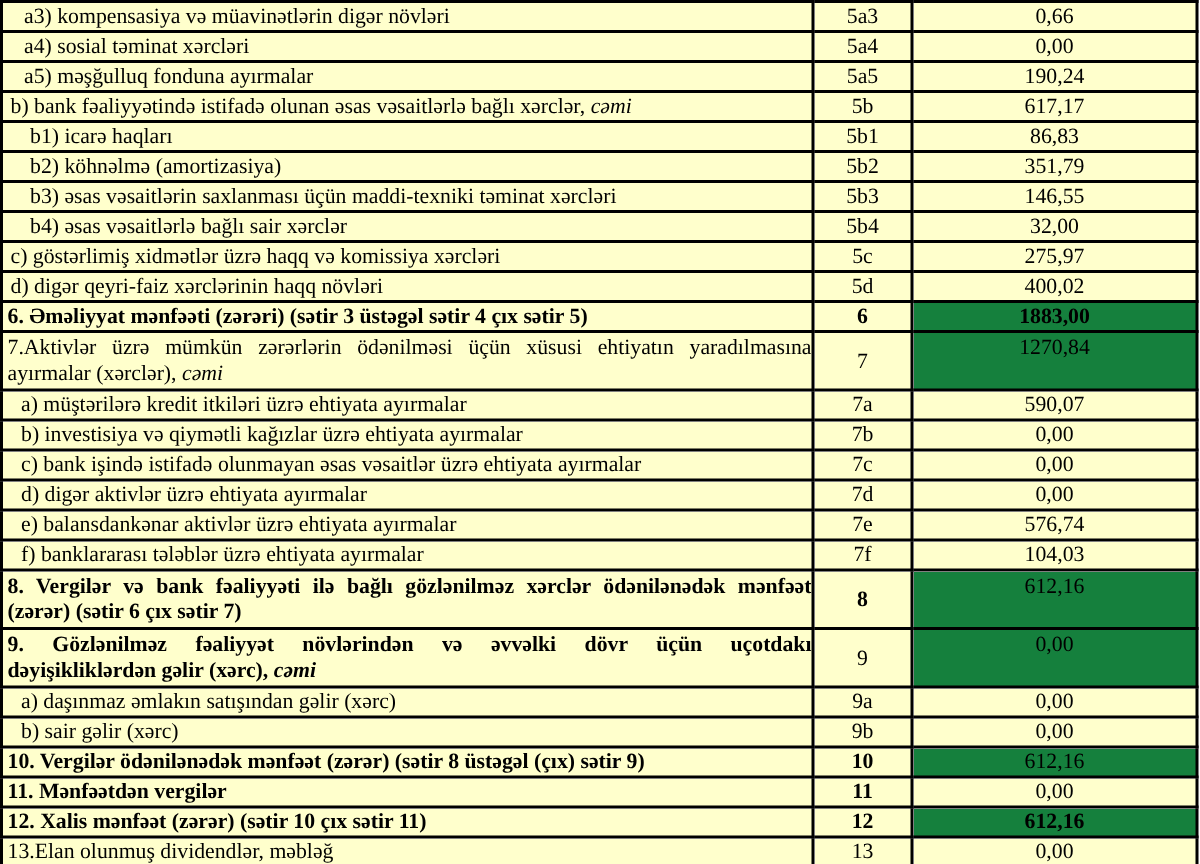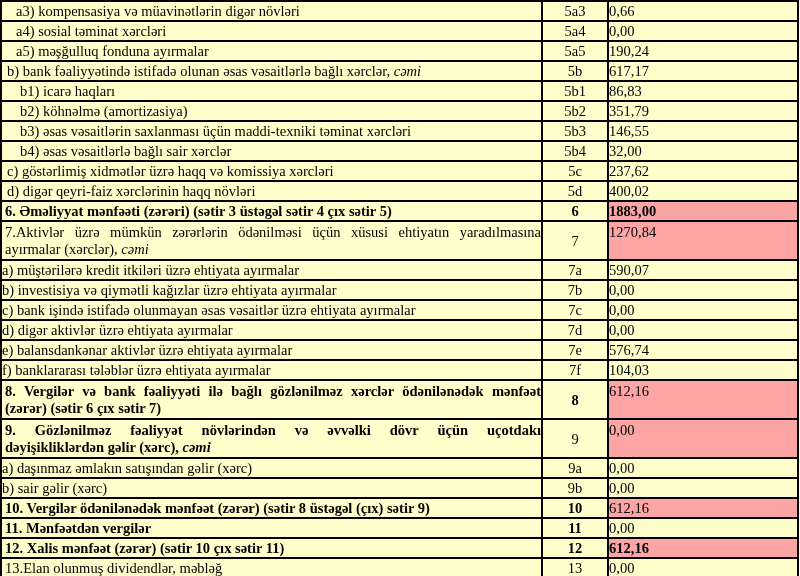--- a/index.html
+++ b/index.html
@@ -24,26 +24,26 @@
     line-height: 18px;
     padding: 0;
     vertical-align: middle;
     overflow: hidden;
   }
   tr.single td { height: 18px; }
   tr.dbl td { height: 36px; }
   td.desc { padding-right: 2px; }
   td.desc.ind0 { padding-left: 3px; }
   td.desc.ind1 { padding-left: 5px; }
-  td.desc.ind2 { }
+  td.desc.ind2 { padding-left: 12px; }
   td.desc.ind3 { padding-left: 18px; }
   td.desc.ind4 { padding-left: 14px; }
   td.code { text-align: center; }
-  td.val  { text-align: left; padding-right: 4px; background: #FFFFFF; }
-  td.val.vy { background: #fca5a5; }
+  td.val  { text-align: center; padding-right: 4px; background: #FFFFFF; }
+  td.val.vy { background: #15803d; }
   tr.dbl td.val { vertical-align: top; padding-top: 1px; }
   .b { font-weight: bold; }
   .wrap { height: 34px; overflow: hidden; }
   .l1 { line-height: 17px; text-align: justify; text-align-last: justify; }
   .l2 { line-height: 17px; text-align: left; }
   i { font-style: italic; }
 </style>
 </head>
 <body>
 
@@ -90,21 +90,21 @@
         <td class="val">146,55</td>
       </tr>
       <tr class="single">
         <td class="desc ind3"><span>b4) əsas vəsaitlərlə bağlı sair xərclər</span></td>
         <td class="code">5b4</td>
         <td class="val">32,00</td>
       </tr>
       <tr class="single">
         <td class="desc ind1"><span>c) göstərlimiş xidmətlər üzrə haqq və komissiya xərcləri</span></td>
         <td class="code">5c</td>
-        <td class="val">237,62</td>
+        <td class="val">275,97</td>
       </tr>
       <tr class="single">
         <td class="desc ind1"><span>d) digər qeyri-faiz xərclərinin haqq növləri</span></td>
         <td class="code">5d</td>
         <td class="val">400,02</td>
       </tr>
       <tr class="single">
         <td class="desc ind0 b"><span>6. Əməliyyat mənfəəti (zərəri) (sətir 3 üstəgəl sətir 4 çıx sətir 5)</span></td>
         <td class="code b">6</td>
         <td class="val vy b">1883,00</td>

